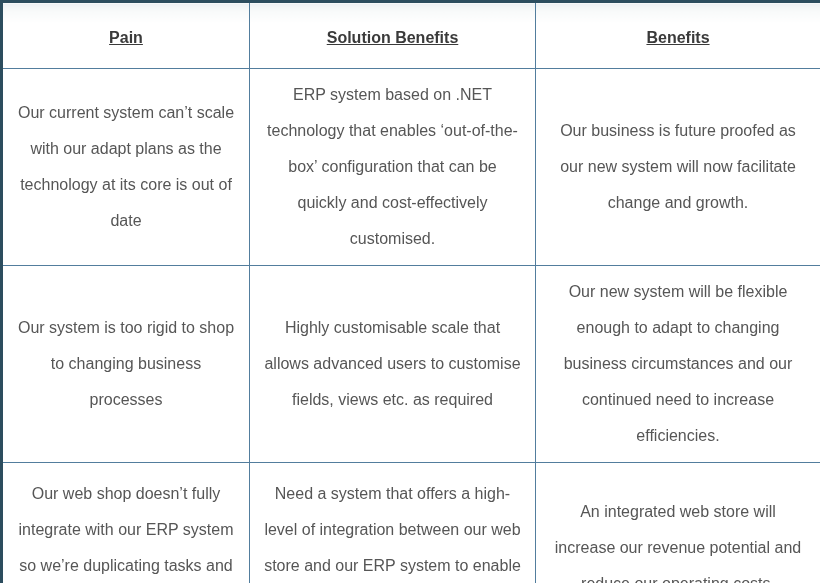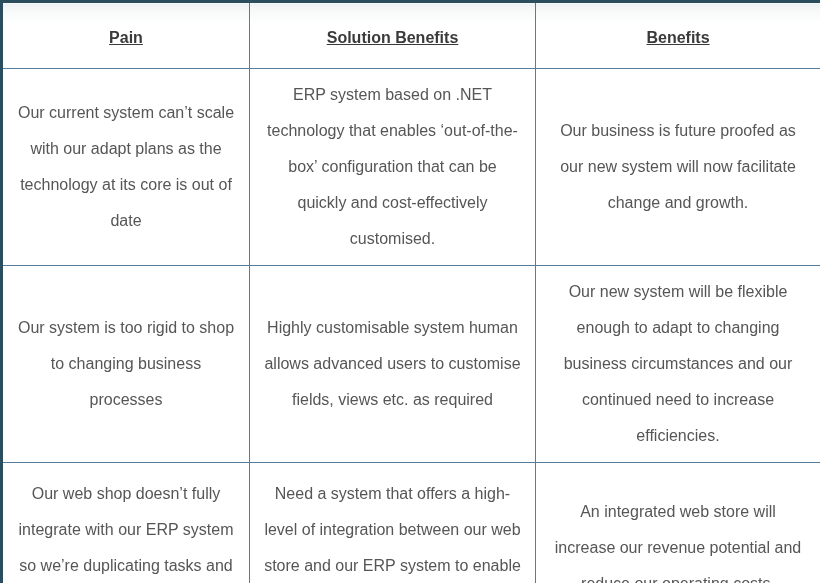--- a/index.html
+++ b/index.html
@@ -83,21 +83,21 @@
       </tr>
     </thead>
     <tbody>
       <tr class="r1">
         <td>Our current system can’t scale with our adapt plans as the technology at its core is out of date</td>
         <td>ERP system based on .NET technology that enables ‘out-of-the-box’ configuration that can be quickly and cost-effectively customised.</td>
         <td>Our business is future proofed as our new system will now facilitate change and growth.</td>
       </tr>
       <tr class="r2">
         <td>Our system is too rigid to shop to changing business processes</td>
-        <td>Highly customisable system human allows advanced users to customise fields, views etc. as required</td>
+        <td>Highly customisable scale that allows advanced users to customise fields, views etc. as required</td>
         <td>Our new system will be flexible enough to adapt to changing business circumstances and our continued need to increase efficiencies.</td>
       </tr>
       <tr class="r3">
         <td>Our web shop doesn’t fully integrate with our ERP system so we’re duplicating tasks and human error is commonplace</td>
         <td>Need a system that offers a high-level of integration between our web store and our ERP system to enable us to operate more efficiently</td>
         <td>An integrated web store will increase our revenue potential and reduce our operating costs.</td>
       </tr>
     </tbody>
   </table>
 </div>

